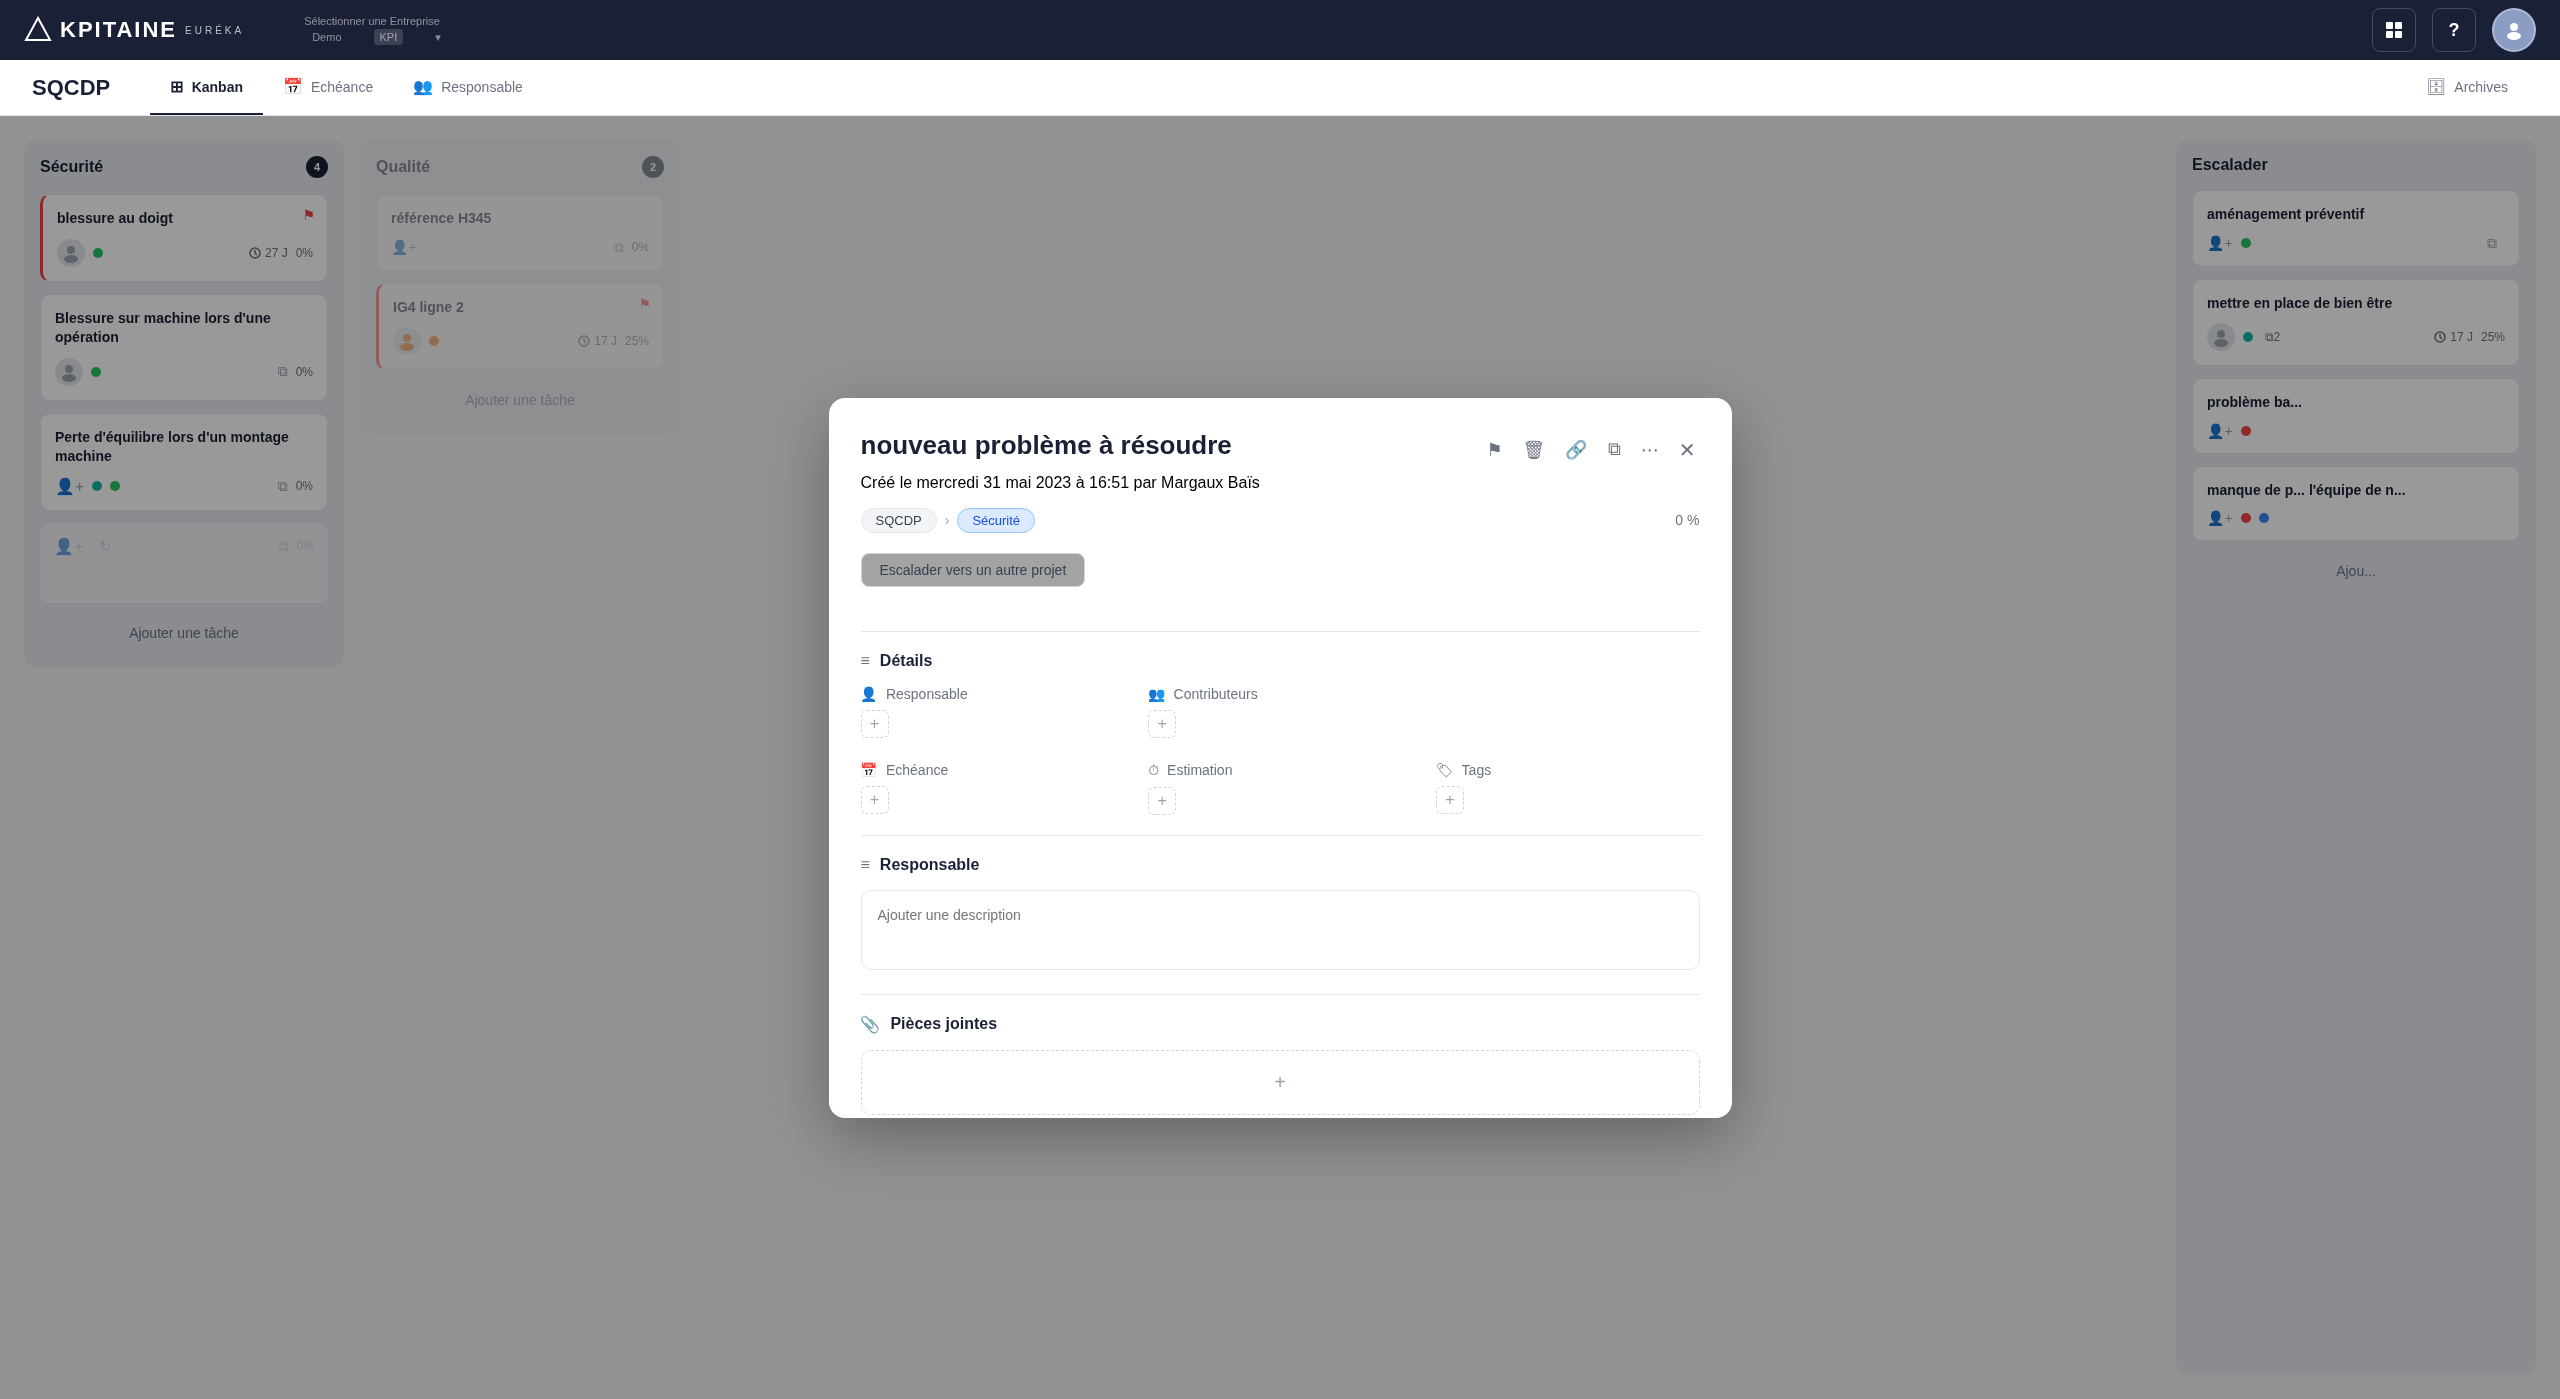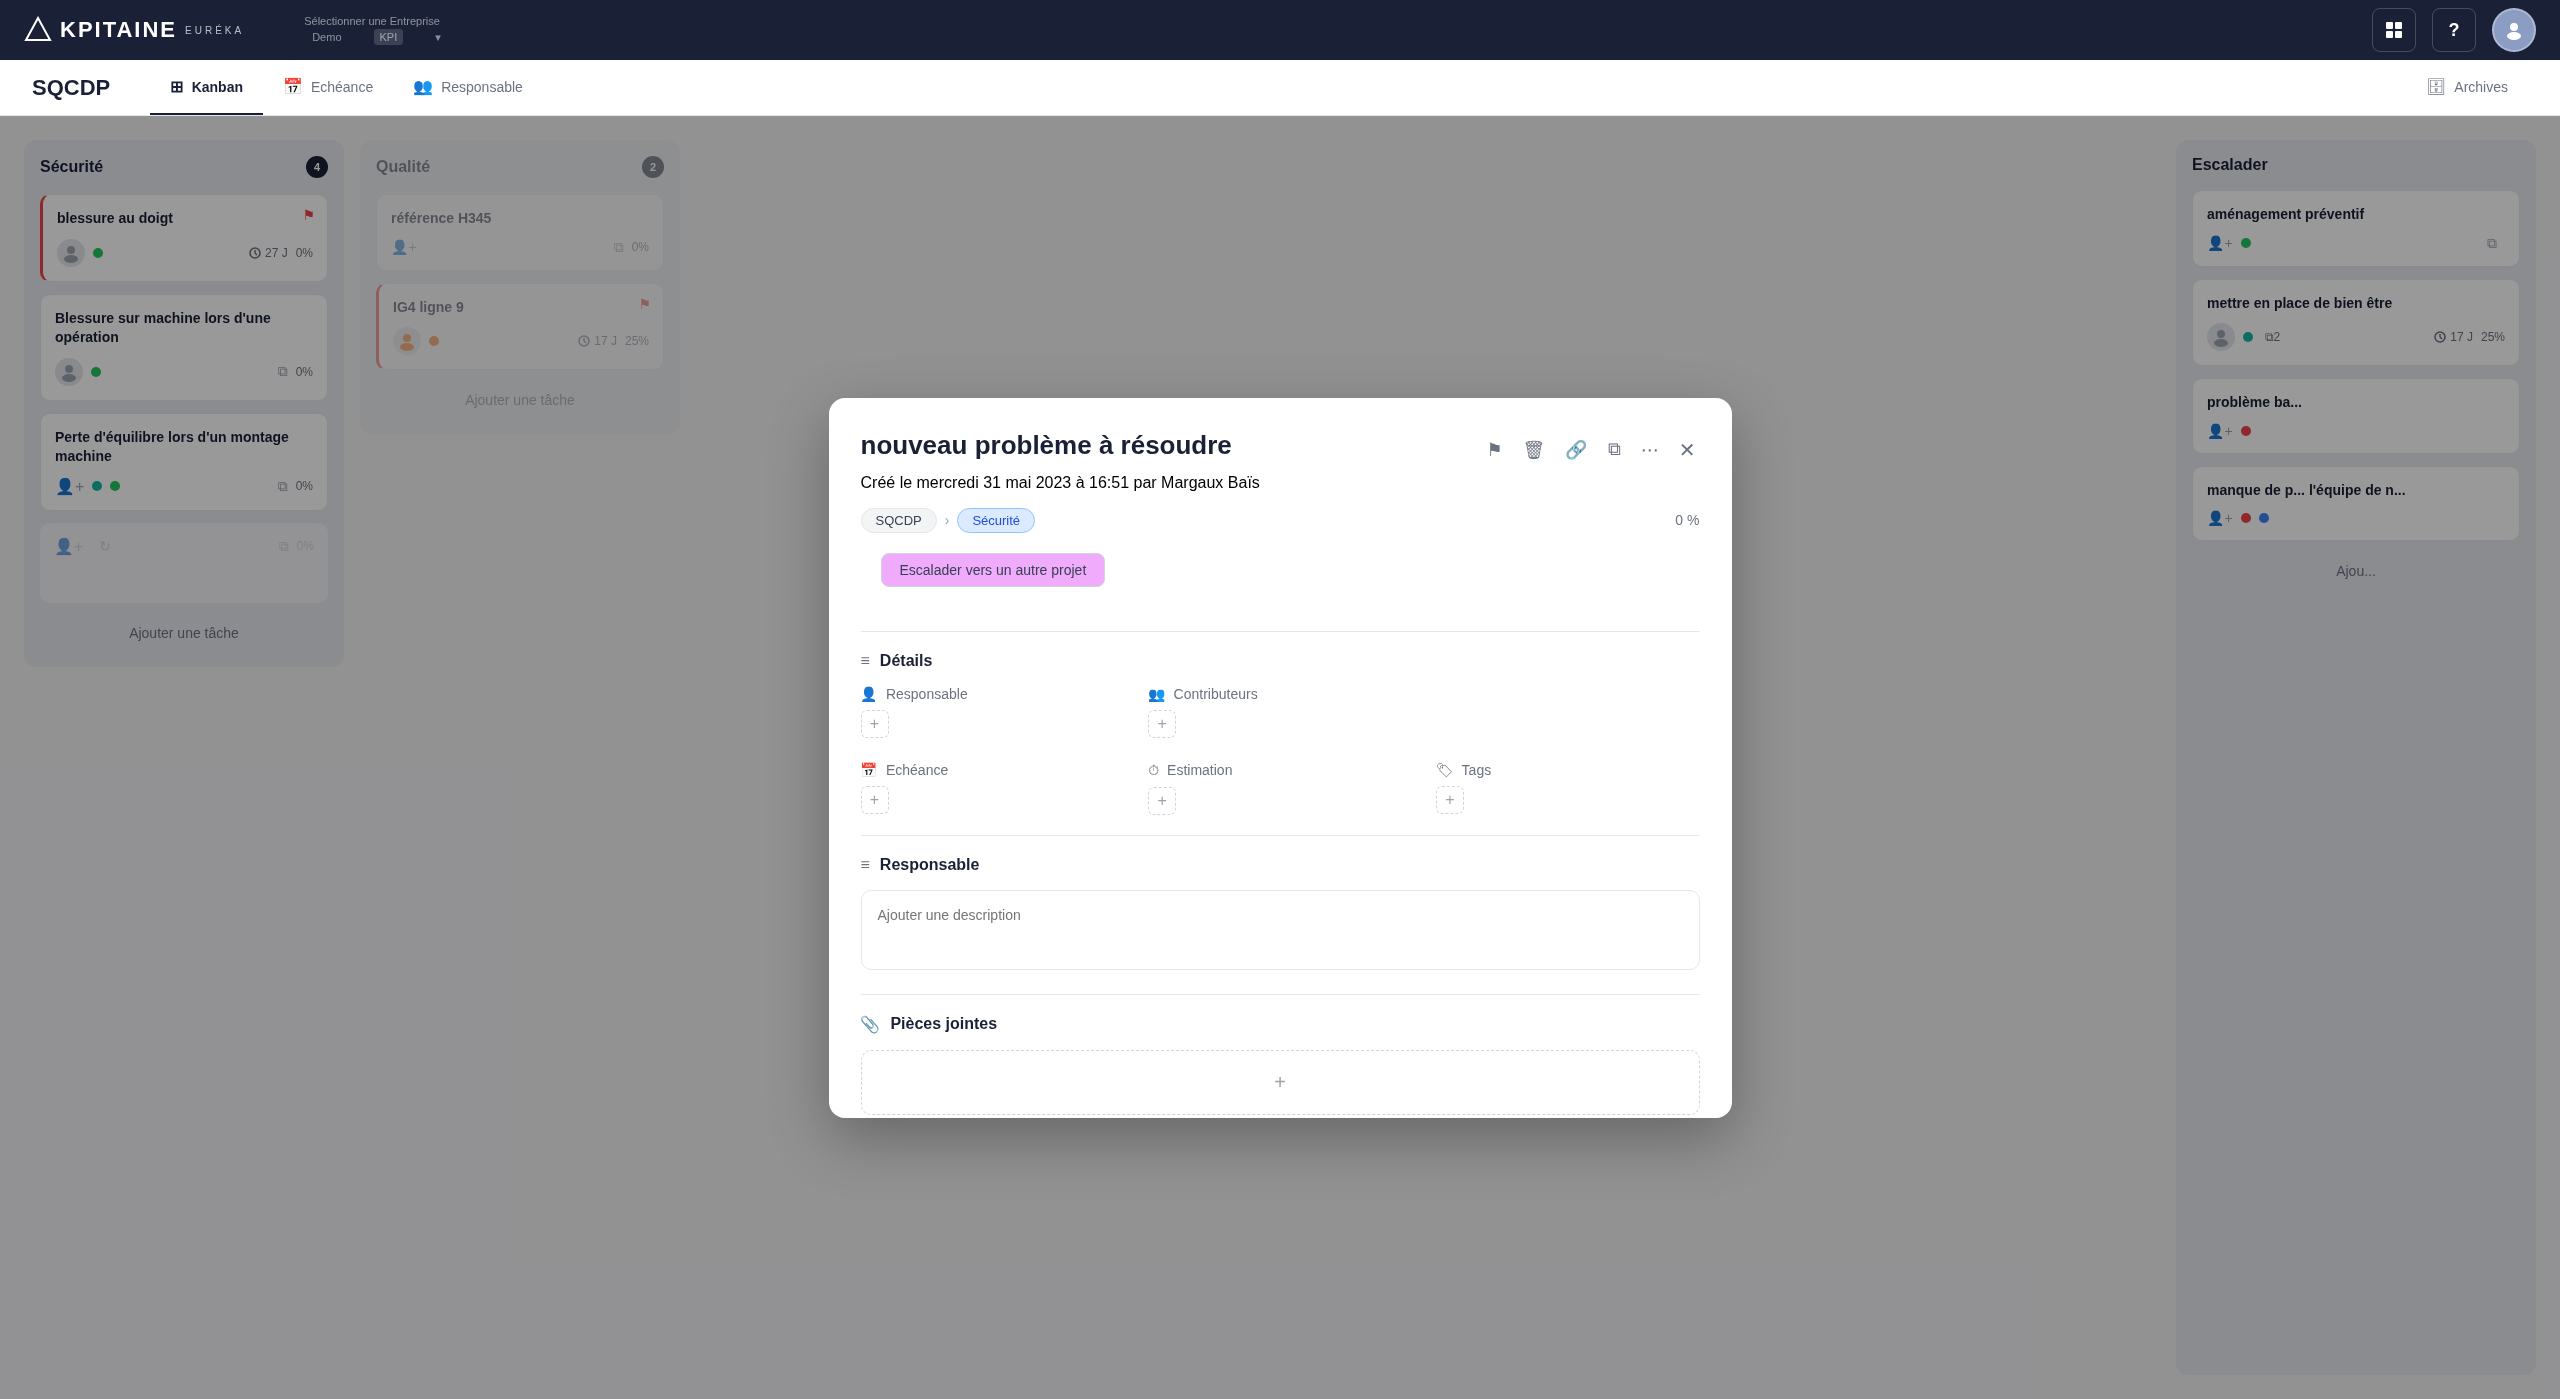--- a/index.html
+++ b/index.html
@@ -398,28 +398,27 @@
     }
     .progress-area {
       display: flex;
       align-items: center;
       gap: 4px;
       font-size: 14px;
       color: #6b7280;
     }
     .escalade-btn {
       border: 1px solid #d1d5db;
-      background: #f0abfc;
+      background: #a3a3a3;
       border-radius: 8px;
       padding: 8px 18px;
       font-size: 14px;
       color: #374151;
       cursor: pointer;
       margin-bottom: 24px;
-      margin-left: 20px;
     }
 
     .modal-divider {
       border: none;
       border-top: 1px solid #e5e7eb;
       margin: 20px 0;
     }
 
     .section-title {
       display: flex;
@@ -664,21 +663,21 @@
         <div class="card-title">référence H345</div>
         <div class="card-footer">
           <span style="color:#9ca3af; font-size:14px;">👤+</span>
           <span class="card-archive-icon" style="margin-left:auto;">⧉</span>
           <span class="card-percent">0%</span>
         </div>
       </div>
 
       <div class="card red-border">
         <span class="flag-icon">⚑</span>
-        <div class="card-title">IG4 ligne 9</div>
+        <div class="card-title">IG4 ligne 2</div>
         <div class="card-footer">
           <div class="card-avatar">
             <svg viewBox="0 0 20 20" fill="#f97316">
                 <circle cx="10" cy="7" r="4"></circle>
                 <ellipse cx="10" cy="16" rx="7" ry="4"></ellipse>
               </svg>
           </div>
           <span class="dot dot-orange"></span>
           <span class="card-days">
             <svg width="12" height="12" viewBox="0 0 12 12" fill="#6b7280">

